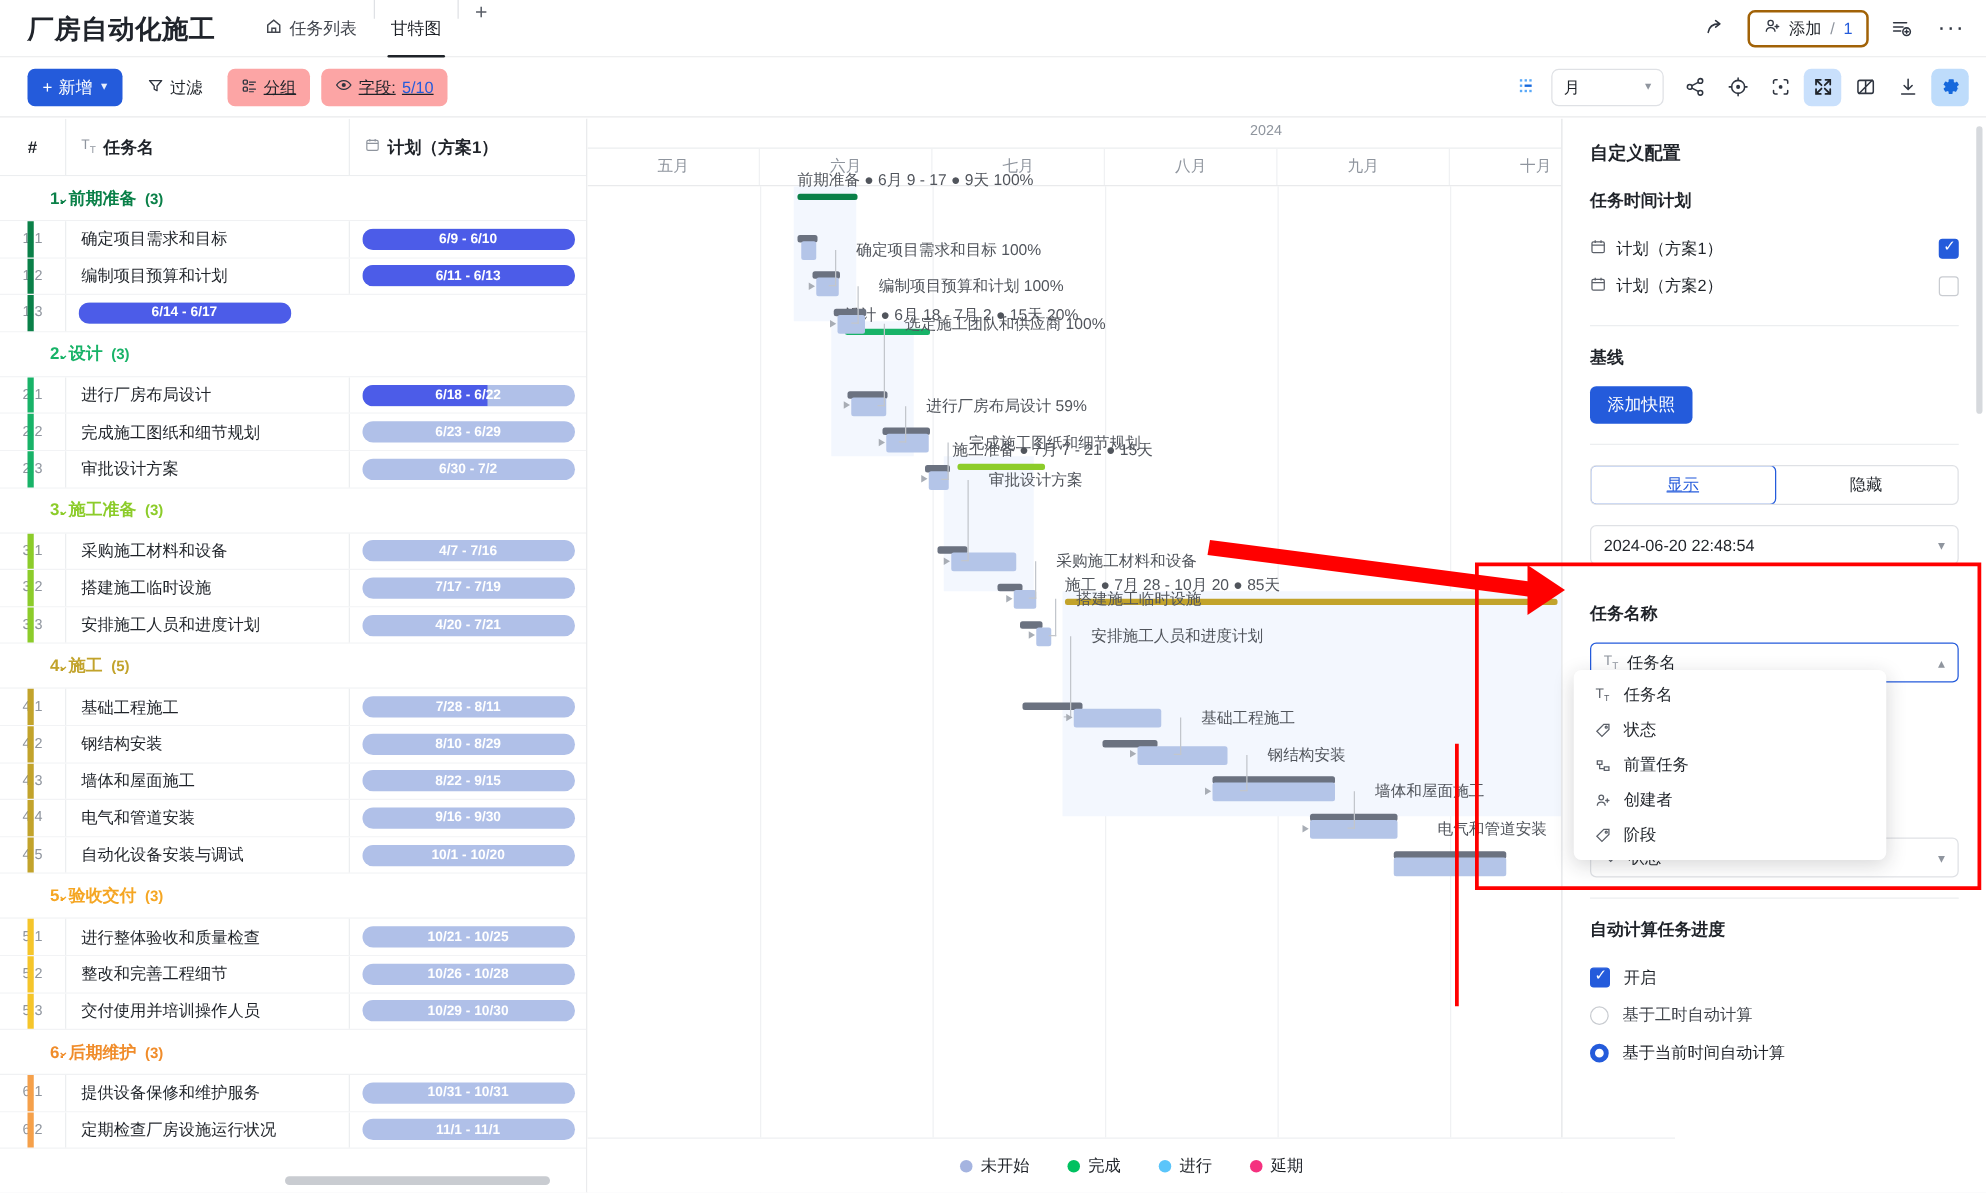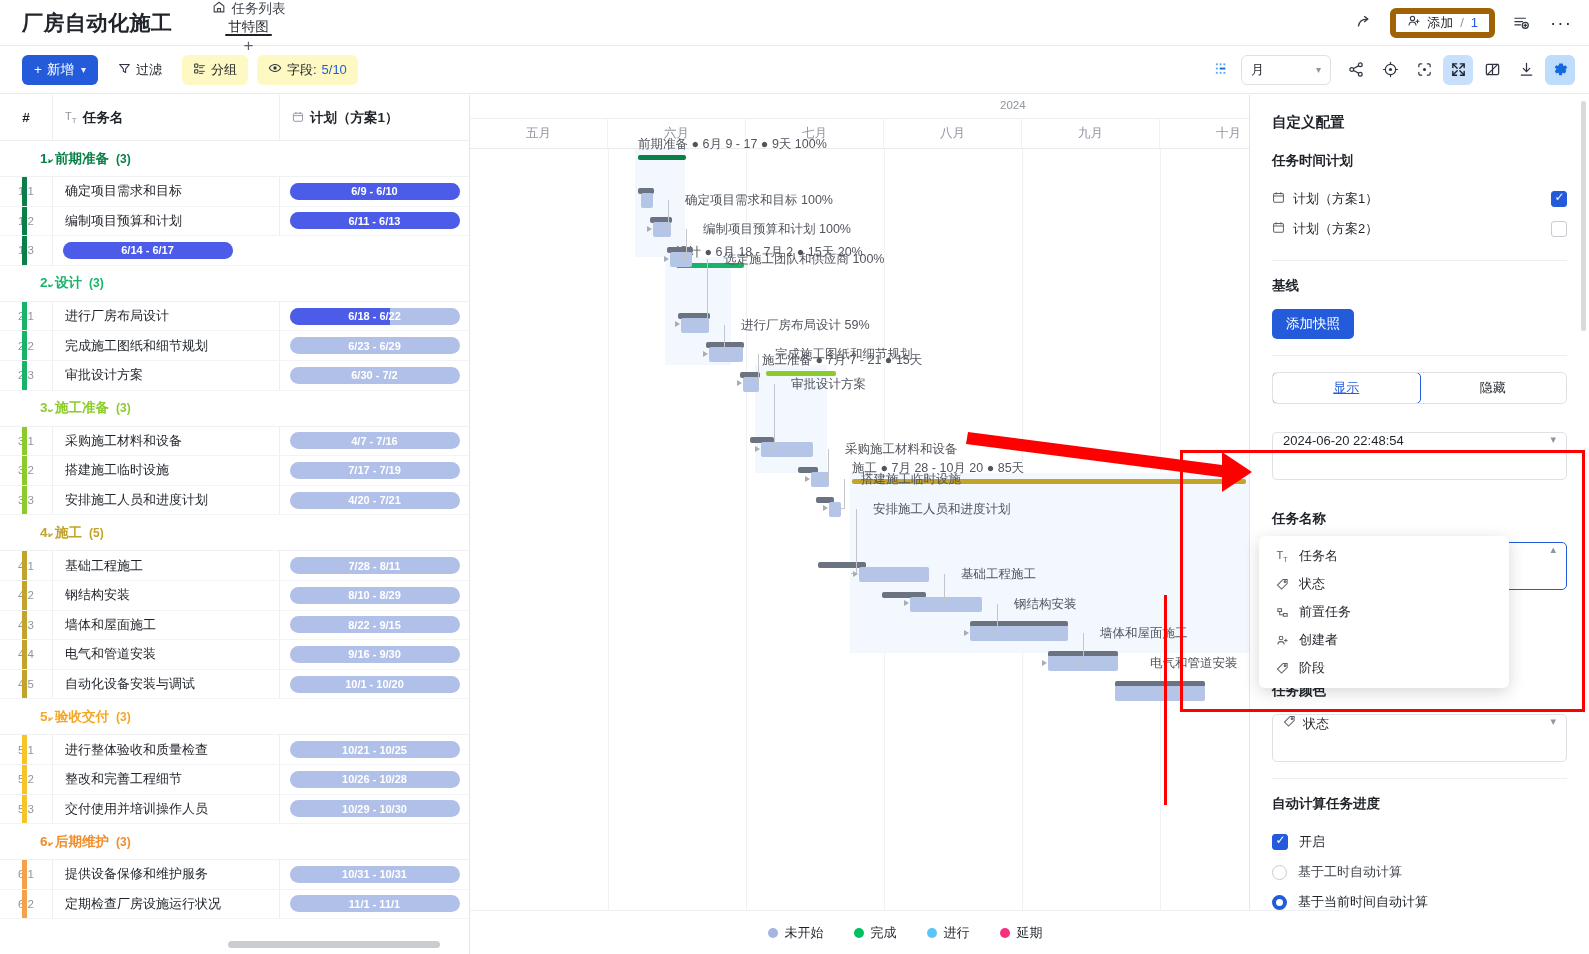--- a/index.html
+++ b/index.html
@@ -12,61 +12,61 @@
     -webkit-font-smoothing:antialiased;
   }
   .app { position:relative; width:1589px; height:954px; background:#fff; }
 
   
   .header {
     height:46px; display:flex; align-items:center; padding:0 14px 0 22px;
     border-bottom:1px solid #e9eaec; background:#fff;
   }
   .proj-title { font-size:21px; font-weight:700; letter-spacing:.5px; color:#20242b; }
-  .tabs { display:flex; align-items:center; margin-left:26px; height:46px;flex-direction:column; }
+  .tabs { display:flex; align-items:flex-start; margin-left:26px; height:46px; }
   .tab {
     display:flex; align-items:center; gap:6px; padding:0 13px; height:46px;
     font-size:13.5px; color:#42464e; cursor:pointer; position:relative;
   }
   .tab.active { color:#1f2329; font-weight:400; }
   .tab.active:after {
     content:""; position:absolute; left:10px; right:10px; bottom:0;
     height:2px; background:#1f2329; border-radius:2px;
   }
   .tab-sep { width:1px; height:15px; background:#dfe1e5; }
   .tab-plus { padding:0 13px; font-size:17px; color:#5b6069; cursor:pointer; }
   .hdr-right { margin-left:auto; display:flex; align-items:center; gap:12px; }
   .icon-btn {
     width:28px; height:28px; display:flex; align-items:center; justify-content:center;
     border-radius:5px; cursor:pointer; color:#2f3540;
   }
   .add-member {
     display:flex; align-items:center; gap:6px; height:30px; padding:0 11px;
-    border:6px solid #a16207; border-radius:6px; font-size:13px; cursor:pointer; color:#1f2329;
+    border:2px solid #a16207; border-radius:6px; font-size:13px; cursor:pointer; color:#1f2329;
   }
   .add-member .cnt { color:#245bdb; }
   .add-member .slash { color:#8f959e; margin:0 1px; }
   .dots { font-size:19px; line-height:10px; letter-spacing:1px; color:#2f3540; }
 
   
   .toolbar {
     height:48px; display:flex; align-items:center; padding:0 14px 0 22px;
     border-bottom:1px solid #e9eaec; background:#fff;
   }
   .btn-primary {
     display:flex; align-items:center; gap:5px; height:30px; padding:0 12px;
     background:#245bdb; color:#fff; border-radius:6px; font-size:13.5px;
     font-weight:500; cursor:pointer;
   }
   .btn-primary .chev { font-size:10px; opacity:.9; margin-left:2px; }
   .tb-btn {
     display:flex; align-items:center; gap:5px; height:30px; padding:0 11px;
     border-radius:6px; font-size:13px; color:#1f2329; cursor:pointer; margin-left:9px;
   }
-  .tb-btn.tint { background:#fef9c3; }
+  .tb-btn.tint { background:#fca5a5;text-decoration:underline; }
   .tb-btn .num { color:#245bdb; }
   .tb-right { margin-left:auto; display:flex; align-items:center; gap:4px; }
   .sel-month {
     display:flex; align-items:center; height:30px; width:90px; padding:0 9px;
     border:1px solid #dfe1e5; border-radius:6px; font-size:13px; cursor:pointer;
     justify-content:space-between; margin-right:6px;
   }
   .tbi {
     width:30px; height:30px; display:flex; align-items:center; justify-content:center;
     border-radius:6px; cursor:pointer; color:#2f3540;
@@ -148,26 +148,26 @@
   .p-row { display:flex; align-items:center; height:30px; font-size:13px; gap:8px; }
   .p-row .lbl { flex:1; }
   .cb { width:16px; height:16px; border:1px solid #c9ccd1; border-radius:3px; background:#fff; }
   .cb.on { background:#245bdb; border-color:#245bdb; position:relative; }
   .cb.on:after { content:"✓"; position:absolute; left:2.5px; top:-2px; color:#fff; font-size:12px; }
   .divider { height:1px; background:#eceef0; margin:16px 0 16px 0; }
   .btn-blue { display:inline-flex; align-items:center; height:30px; padding:0 14px;
               background:#245bdb; color:#fff; border-radius:5px; font-size:13.5px;
               font-weight:500; cursor:pointer; }
   .segwrap { display:flex; border:1px solid #dfe1e5; border-radius:5px; overflow:hidden;
-             height:32px; margin-bottom:28px; }
+             height:32px; margin-bottom:16px; }
   .seg { flex:1; display:flex; align-items:center; justify-content:center; font-size:13px;
          cursor:pointer; color:#1f2329; }
   .seg.on { border:1px solid #245bdb; color:#245bdb; text-decoration:underline;
             border-radius:5px; margin:-1px; }
-  .inputbox { display:flex; align-items:flex-start; height:48px; border:1px solid #dfe1e5;
+  .inputbox { display:flex; align-items:center; height:32px; border:1px solid #dfe1e5;
               border-radius:5px; padding:0 10px; font-size:13px; cursor:pointer; }
   .inputbox .v { flex:1; }
   .inputbox .cv { color:#8f959e; font-size:11px; }
   .inputbox.focus { border-color:#245bdb; }
 
   .redbox { position:absolute; border:3px solid #ff0000; pointer-events:none; }
   .ddmenu {
     position:absolute; background:#fff; border-radius:6px;
     box-shadow:0 4px 16px rgba(31,35,41,.18); padding:6px 0; z-index:30;
   }

